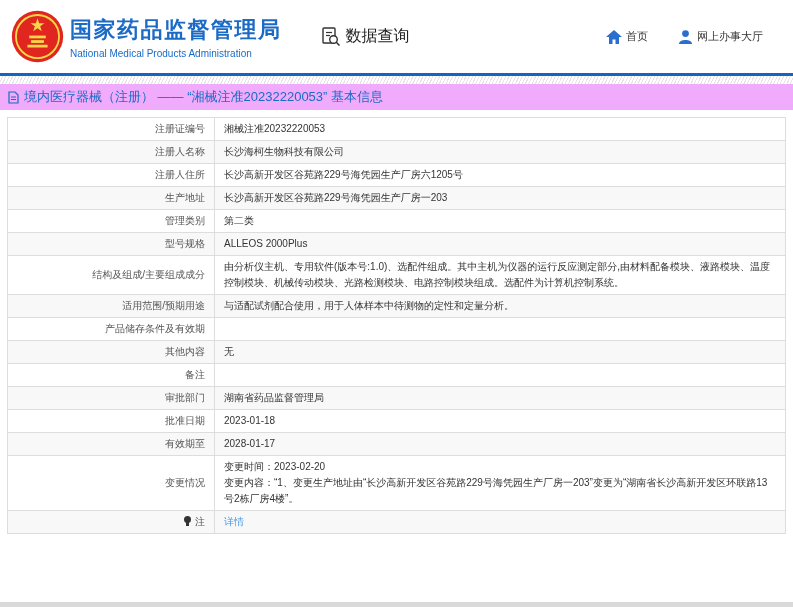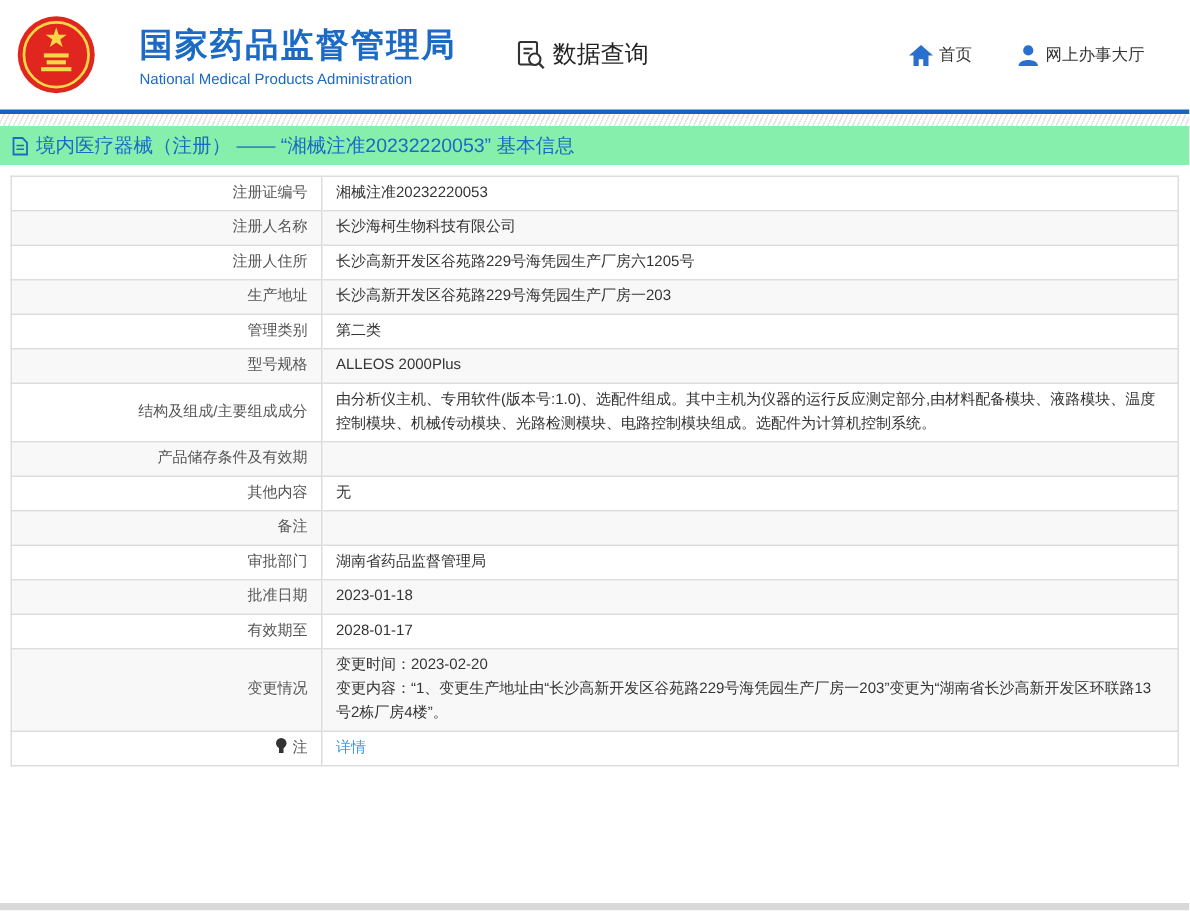--- a/index.html
+++ b/index.html
@@ -3,35 +3,35 @@
 <meta charset="utf-8">
 <style>
   * { margin:0; padding:0; box-sizing:border-box; }
   html,body { width:793px; height:607px; overflow:hidden; background:#fff; }
   .page { width:793px; height:607px; position:relative; background:#fff;
           font-family:"Liberation Sans","DejaVu Sans",sans-serif; }
 
   
   header { height:73px; display:flex; align-items:center; background:#fff; }
   .logo-svg { width:55px; height:55px; margin-left:10px; flex:0 0 auto; }
-  .org { margin-left:28px; }
+  .org { margin-left:5px; }
   .org-cn { font-size:22px; font-weight:bold; color:#1b6ac6; letter-spacing:1.5px; }
   .org-en { font-size:10px; color:#1b6ac6; margin-top:3px; }
   .section-tag { display:flex; align-items:center; margin-left:38px; gap:5px;
                  font-size:16px; color:#222; cursor:pointer; }
   nav { margin-left:auto; display:flex; gap:30px; margin-right:30px; }
   .nav-item { display:flex; flex-direction:row; align-items:center; gap:4px;
               font-size:11px; color:#333; cursor:pointer; white-space:nowrap; }
 
   .blue-line { height:3px; background:#1565c0; }
   .hatch { height:8px;
            background:repeating-linear-gradient(115deg,#ffffff 0 2px,#e4e4e4 2px 3px); }
 
   
-  .title-bar { height:26px; background:#86efac; display:flex; align-items:center;
+  .title-bar { height:26px; background:#f0abfc; display:flex; align-items:center;
                padding-left:8px; gap:5px; font-size:13px; color:#1b6ac6; }
 
   
   .table-wrap { margin:7px 7px 0 7px; }
   table { border-collapse:collapse; width:100%; table-layout:fixed; font-size:10px; }
   td { border:1px solid #ddd; padding:3px 9px; line-height:16px;
        vertical-align:middle; color:#333; word-break:break-all; }
   td.label { width:207px; text-align:right; color:#555; }
   tr:nth-child(even) td { background:#f8f8f8; }
   td.value { white-space:pre-line; }
@@ -129,20 +129,24 @@
           </tr>
           <tr>
             <td class="label">型号规格</td>
             <td class="value">ALLEOS 2000Plus</td>
           </tr>
           <tr>
             <td class="label">结构及组成/主要组成成分</td>
             <td class="value">由分析仪主机、专用软件(版本号:1.0)、选配件组成。其中主机为仪器的运行反应测定部分,由材料配备模块、液路模块、温度控制模块、机械传动模块、光路检测模块、电路控制模块组成。选配件为计算机控制系统。</td>
           </tr>
           <tr>
+            <td class="label">适用范围/预期用途</td>
+            <td class="value">与适配试剂配合使用，用于人体样本中待测物的定性和定量分析。</td>
+          </tr>
+          <tr>
             <td class="label">产品储存条件及有效期</td>
             <td class="value"></td>
           </tr>
           <tr>
             <td class="label">其他内容</td>
             <td class="value">无</td>
           </tr>
           <tr>
             <td class="label">备注</td>
             <td class="value"></td>

